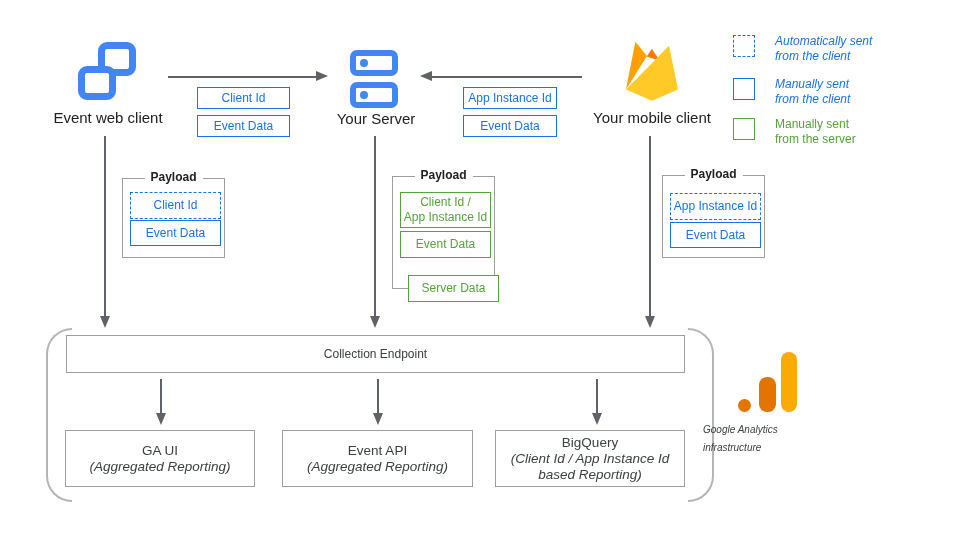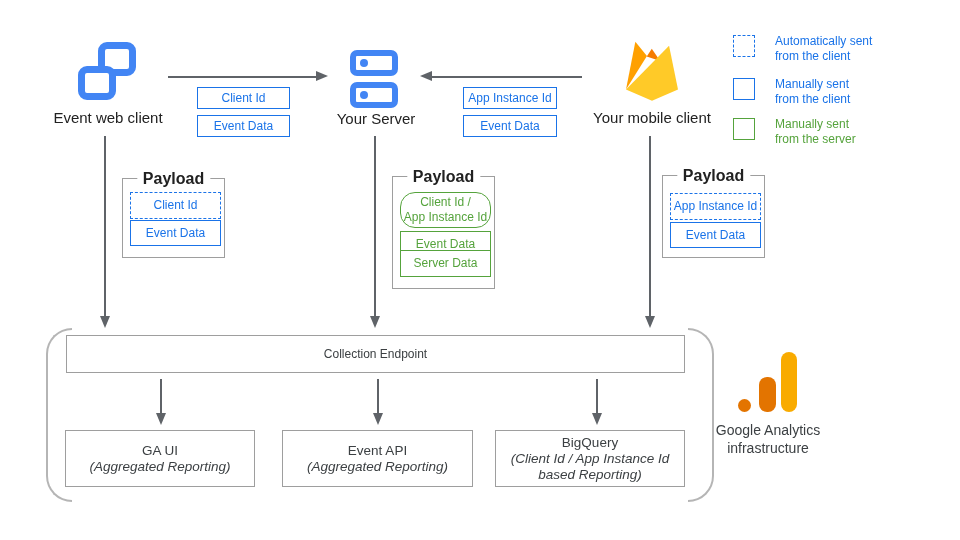--- a/index.html
+++ b/index.html
@@ -17,52 +17,52 @@
   .ah-left{width:0;height:0;border-top:5.5px solid transparent;border-bottom:5.5px solid transparent;border-right:12px solid #5F6368;}
   .ah-down{width:0;height:0;border-left:5.5px solid transparent;border-right:5.5px solid transparent;border-top:12px solid #5F6368;}
 
   
   .tag{border:1px solid #1A73E8;background:#fff;color:#1A73E8;font-size:12px;font-weight:500;
        display:flex;align-items:center;justify-content:center;text-align:center;}
 
   
   .payload{border:1px solid #9E9E9E;background:#fff;}
   .payload-title{position:absolute;top:-9px;left:50%;transform:translateX(-50%);
-       background:#fff;padding:0 6px;font-size:16px;font-weight:700;color:#212121;white-space:nowrap;}
+       background:#fff;padding:0 6px;font-size:12px;font-weight:700;color:#212121;white-space:nowrap;}
   .pitem{position:absolute;left:7px;width:89px;background:#fff;font-size:12px;font-weight:500;
        display:flex;align-items:center;justify-content:center;text-align:center;line-height:15px;}
   .pitem.dashed-blue{border:1px dashed #1A73E8;color:#1A73E8;}
   .pitem.solid-blue{border:1px solid #1A73E8;color:#1A73E8;}
   .pitem.solid-green{border:1px solid #55A33C;color:#55A33C;}
 
   
   .lg-swatch{width:22px;height:22px;background:#fff;}
   .lg-dashed-blue{border:1.5px dashed #1A73E8;}
   .lg-solid-blue{border:1.5px solid #1A73E8;}
   .lg-solid-green{border:1.5px solid #55A33C;}
   .lg-text{font-size:12px;line-height:15px;font-weight:500;}
-  .lg-blue{color:#1A73E8;} .lg-green{color:#55A33C;}
+  .lg-blue{color:#1A73E8;font-style:italic;} .lg-green{color:#55A33C;}
 
   
   .bracket-l{border:2px solid #B5B5B5;border-right:none;border-radius:26px 0 0 26px;}
   .bracket-r{border:2px solid #B5B5B5;border-left:none;border-radius:0 26px 26px 0;}
   .gbox{border:1px solid #9E9E9E;background:#fff;color:#3C4043;
         display:flex;flex-direction:column;align-items:center;justify-content:center;text-align:center;}
   .gbox .t{font-size:13.5px;font-weight:500;line-height:17px;}
   .gbox .s{font-size:13.5px;font-style:italic;line-height:16px;}
 
   
   .win{position:absolute;width:38px;height:34px;border:7px solid #4285F4;border-radius:9px;background:#fff;box-sizing:border-box;}
   
   .srv-row{position:absolute;width:48px;height:26px;border:6px solid #4285F4;border-radius:7px;background:#fff;box-sizing:border-box;}
   .srv-dot{position:absolute;width:8px;height:8px;border-radius:50%;background:#4285F4;left:4px;top:3px;}
   
   .ga-dot{position:absolute;width:13px;height:13px;border-radius:50%;background:#E37400;}
   .ga-bar{position:absolute;border-radius:8px;}
-  .caption{font-size:14px;line-height:18px;font-weight:500;color:#3C4043;text-align:center;}
+  .caption{font-size:10px;line-height:18px;font-weight:500;color:#3C4043;font-style:italic;}
 </style>
 </head>
 <body>
 
 <div id="canvas">
 
   <div class="abs" style="left:78px;top:42px;width:58px;height:58px;">
     <div class="win" style="right:0;top:0;"></div>
     <div class="win" style="left:0;bottom:0;"></div>
   </div>
@@ -119,26 +119,26 @@
   <div class="abs ah-down" style="left:644.5px;top:316px;"></div>
 
   <div class="abs payload" style="left:122px;top:178px;width:103px;height:80px;">
     <span class="payload-title">Payload</span>
     <div class="pitem dashed-blue" style="top:13px;height:25px;">Client Id</div>
     <div class="pitem solid-blue" style="top:41px;height:24px;">Event Data</div>
   </div>
 
   <div class="abs payload" style="left:392px;top:176px;width:103px;height:113px;">
     <span class="payload-title">Payload</span>
-    <div class="pitem solid-green" style="top:15px;height:34px;flex-direction:column;border-radius:15px;">
+    <div class="pitem solid-green" style="top:15px;height:34px;flex-direction:column;">
       <span style="display:block;">Client Id /</span>
       <span style="display:block;">App Instance Id</span>
     </div>
     <div class="pitem solid-green" style="top:54px;height:25px;">Event Data</div>
-    <div class="pitem solid-green" style="top:73px;height:25px;">Server Data</div>
+    <div class="pitem solid-green" style="top:98px;height:25px;margin-left:8px;">Server Data</div>
   </div>
 
   <div class="abs payload" style="left:662px;top:175px;width:103px;height:83px;">
     <span class="payload-title">Payload</span>
     <div class="pitem dashed-blue" style="top:17px;height:25px;">App Instance Id</div>
     <div class="pitem solid-blue" style="top:46px;height:24px;">Event Data</div>
   </div>
 
   <div class="abs bracket-l" style="left:46px;top:328px;width:26px;height:174px;"></div>
   <div class="abs bracket-r" style="left:688px;top:328px;width:26px;height:174px;"></div>

